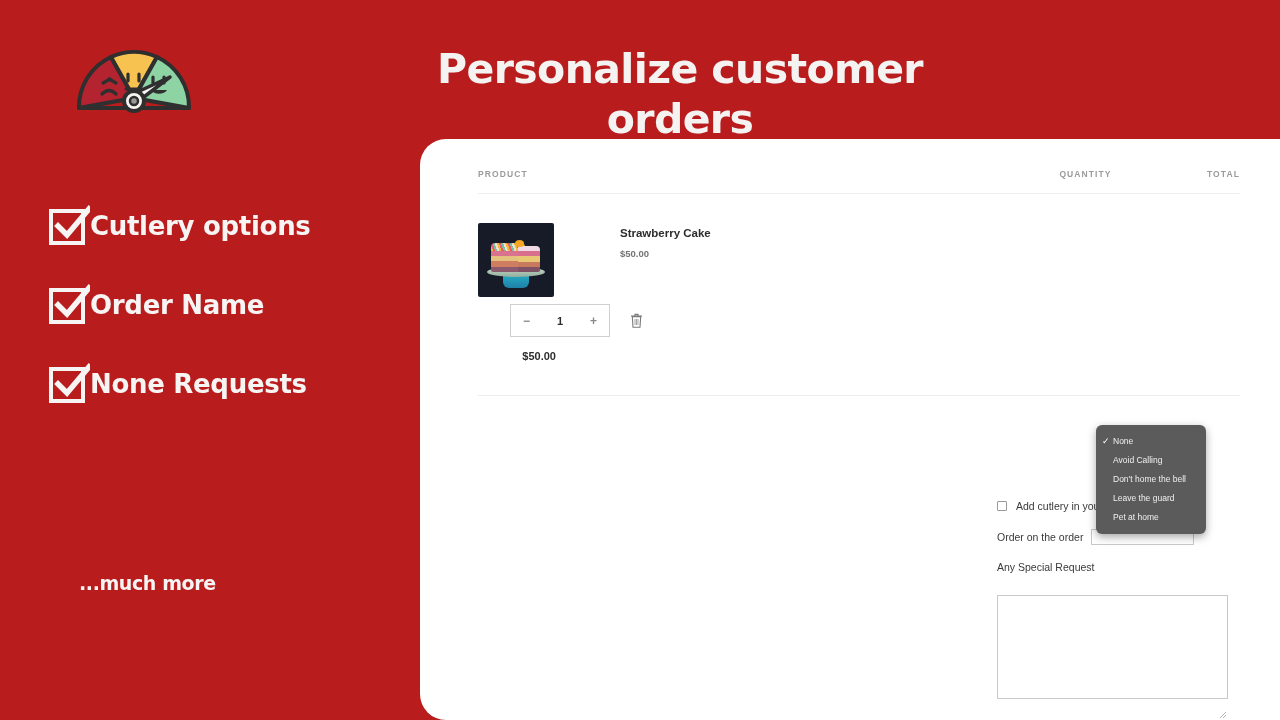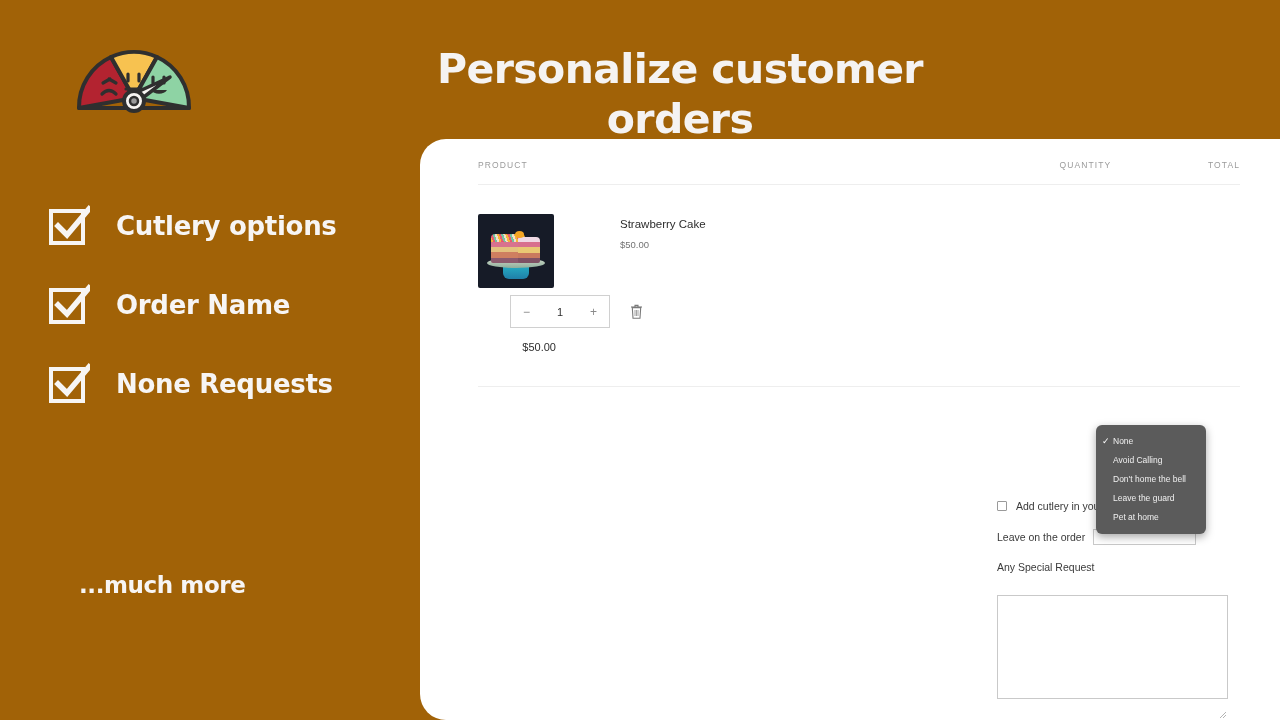--- a/index.html
+++ b/index.html
@@ -5,21 +5,21 @@
 <style>
   * { box-sizing: border-box; margin: 0; padding: 0; }
   html, body {
     width: 1280px; height: 720px;
     overflow: hidden;
     font-family: "Liberation Sans", sans-serif;
   }
   #root {
     position: relative;
     width: 1280px; height: 720px;
-    background: #a16207;
+    background: #b91c1c;
   }
 
   
   .gauge-logo {
     position: absolute;
     left: 73px; top: 36px;
     width: 122px; height: 78px;
   }
   .promo-title {
     position: absolute;
@@ -43,51 +43,51 @@
     display: flex;
     align-items: center;
     height: 79px;
   }
   .check-box-icon {
     width: 42px; height: 42px;
     flex: 0 0 42px;
     position: relative;
   }
   .check-label {
-    margin-left: 26px;
     color: #f7f5f4;
     font-size: 26px;
     font-weight: bold;
     letter-spacing: -0.3px;
     white-space: nowrap;
     font-family: "DejaVu Sans", sans-serif;
   }
   .much-more {
     position: absolute;
     left: 79px; top: 572px;
     color: #f7f5f4;
-    font-size: 23px;
+    font-size: 19px;
     font-weight: bold;
     letter-spacing: -0.4px;
     font-family: "DejaVu Sans", sans-serif;
   }
 
   
   .cart-panel {
     position: absolute;
     left: 420px; top: 139px;
     width: 860px; height: 581px;
     background: #ffffff;
     border-radius: 26px 0 0 26px;
     overflow: hidden;
   }
   .cart-inner {
     position: absolute;
-    left: 58px; top: 21px;
+    left: 58px; top: 30px;
     width: 762px;
+    font-weight: bold;
   }
 
   
   .cart-head {
     display: flex;
     align-items: flex-end;
     padding-bottom: 14px;
     border-bottom: 1px solid #eeeeee;
     color: #9b9b9b;
     font-size: 8.5px;
@@ -394,21 +394,21 @@
       </div>
     </div>
 
     <div class="form-area">
       <div class="cutlery-row">
         <span class="sq-check"></span>
         <span class="cutlery-label">Add cutlery in your order</span>
       </div>
 
       <div class="field-row">
-        <span class="field-label">Leave on the order</span>
+        <span class="field-label">Order on the order</span>
         <input class="text-input" type="text" value="" style="">
       </div>
 
 
       <div class="textarea-label">Any Special Request</div>
       <textarea class="req-textarea" style=""></textarea>
       <span class="resize-grip">
         <svg viewBox="0 0 9 9" width="9" height="9">
           <path d="M8 2 L2 8 M8 5 L5 8" stroke="#b4b4b4" stroke-width="1" fill="none"></path>
         </svg>

